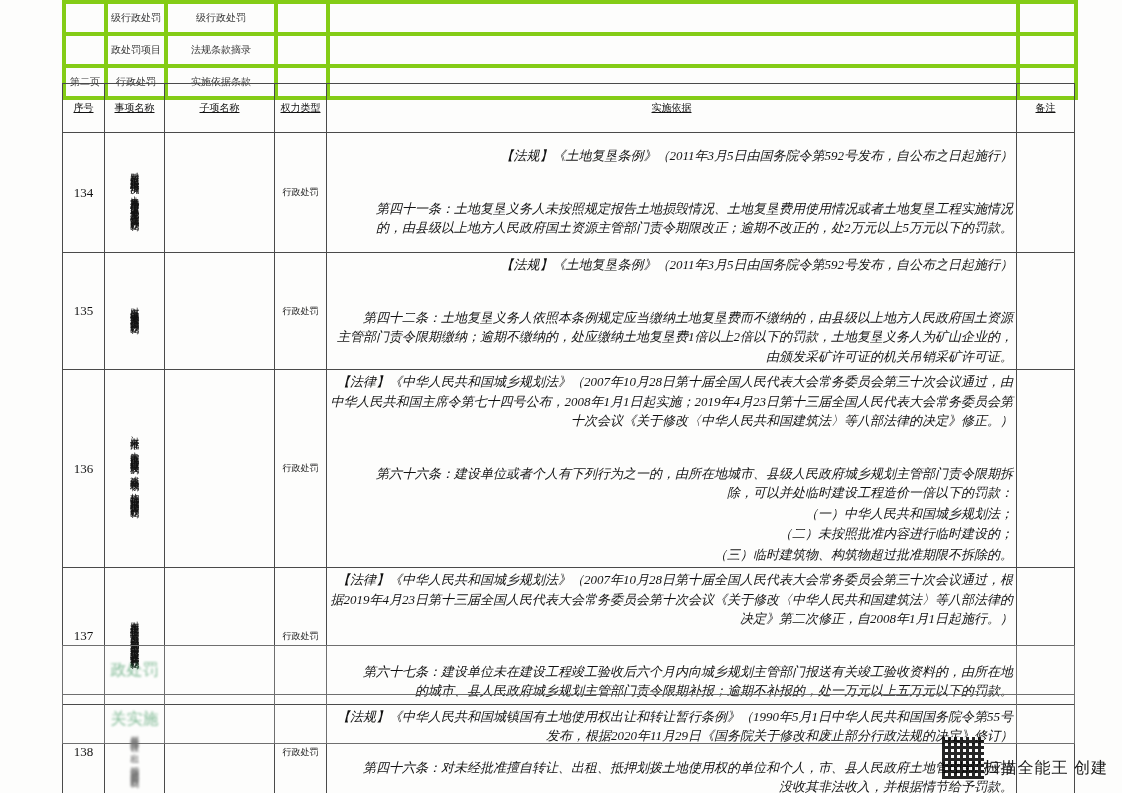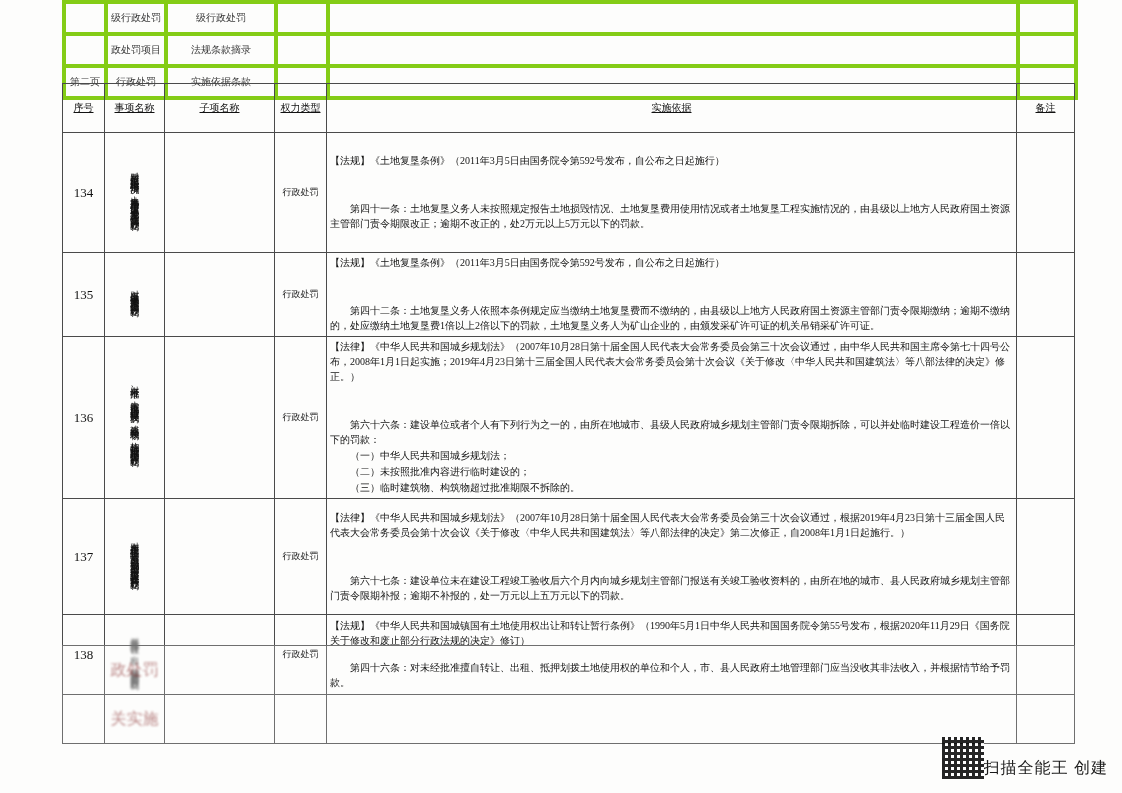--- a/index.html
+++ b/index.html
@@ -78,21 +78,21 @@
   .topstrip td {
     border: 4px solid #84cc16;
     height: 26px;
     font-size: 10px;
     color: #3a3a3a;
     text-align: center;
     vertical-align: middle;
     overflow: hidden;
   }
   .faint { color: #9a9a9a; filter: blur(0.4px); }
-  .faint2 { color: #7f1d1d; filter: blur(0.6px); }
+  .faint2 { color: #15803d; filter: blur(0.6px); }
 
   .vtext {
     writing-mode: vertical-rl;
     text-orientation: upright;
     letter-spacing: 1px;
     line-height: 1.15;
     font-size: 9px;
     margin: 0 auto;
     display: inline-block;
     max-height: 100%;
@@ -104,25 +104,26 @@
   }
   td.seq {
     text-align: center;
     font-size: 13px;
   }
   td.type {
     text-align: center;
     font-size: 9px;
   }
   td.basis {
-    text-align: left;
+    text-align: right;
     vertical-align: middle;
     padding: 4px 6px;
-    font-size: 10px;
+    font-size: 13px;
     line-height: 1.5;
+    font-style: italic;
   }
   td.basis p { margin: 0 0 1px 0; }
   td.basis p.ind { text-indent: 2em; margin-top: 33px; }
   td.basis p.ind2 { text-indent: 2em; }
   td.note { }
 
   
   .bottomstrip {
     position: absolute;
     left: 62px;

